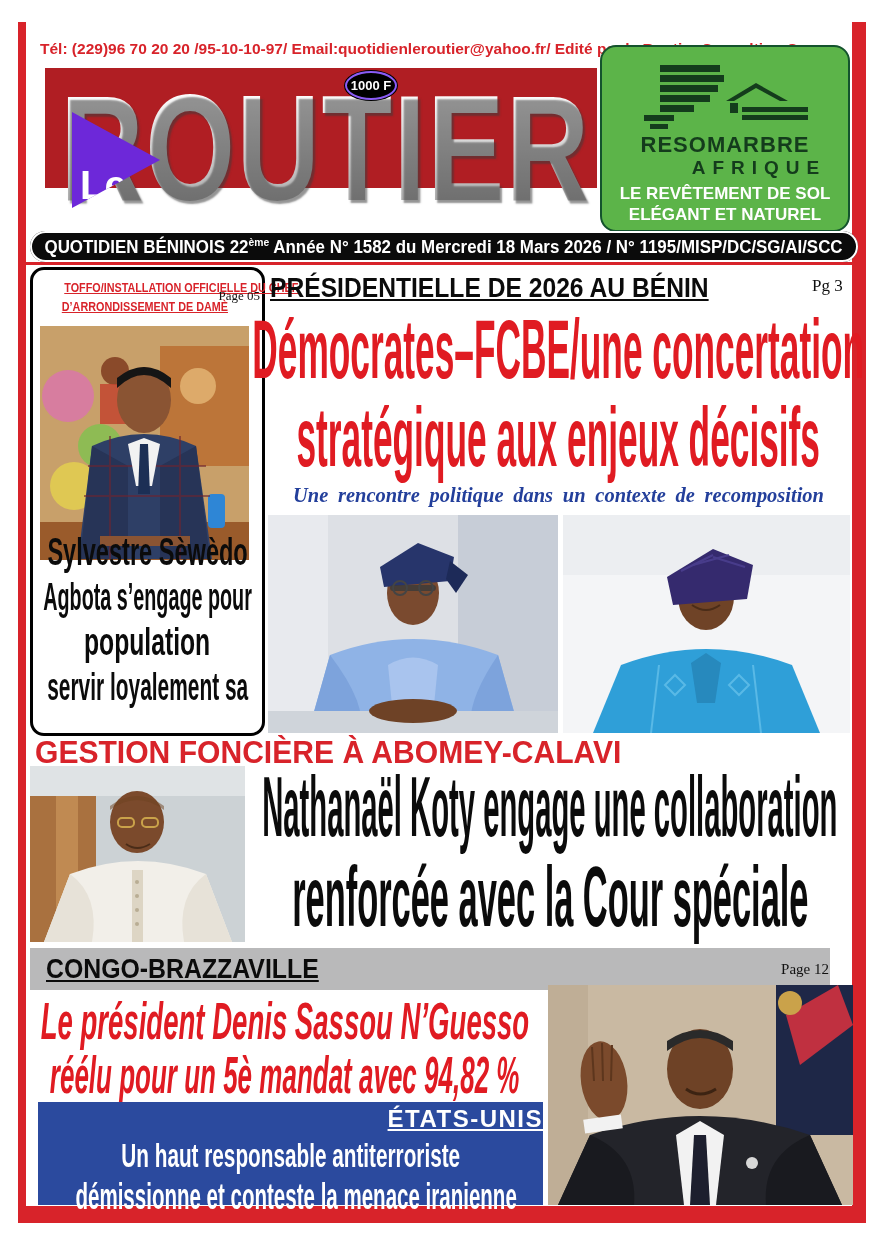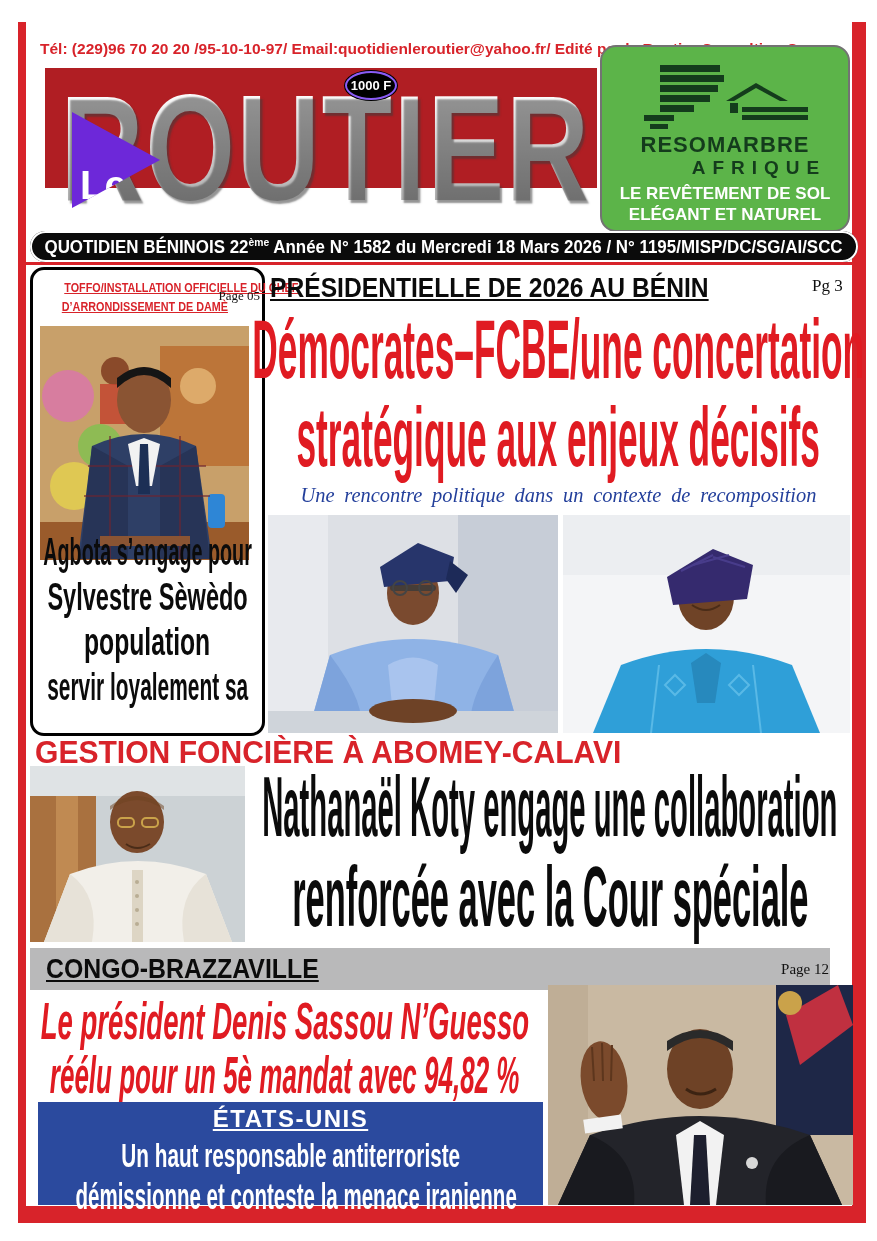--- a/index.html
+++ b/index.html
@@ -28,21 +28,21 @@
     background:#6d28d9;clip-path:polygon(0 0,100% 50%,0 100%);
     display:flex;align-items:flex-end;margin-left:44px;
   }
   .le-tri span{color:#fff;font-weight:bold;font-size:40px;padding-left:8px;}
   .price{
     background:#000;border:2px solid #8b5cf6;border-radius:50%;
     color:#fff;font-weight:bold;font-size:13px;display:flex;align-items:center;justify-content:center;
     box-shadow:0 0 0 1px #000;
   }
   
-  .adbox{background:#5cb449;border:2px solid #737373;border-radius:16px;text-align:center;}
+  .adbox{background:#5cb449;border:2px solid #14532d;border-radius:16px;text-align:center;}
   .adbrand{color:#143c1c;font-weight:bold;font-size:22px;letter-spacing:1px;line-height:24px;}
   .adbrand2{color:#143c1c;font-weight:bold;font-size:19px;letter-spacing:7px;line-height:22px;}
   .adtag{color:#ffffff;font-weight:bold;font-size:17px;line-height:21px;}
   
   .issuebar{
     background:#0b0b0b;border-radius:17px;color:#fff;font-weight:bold;font-size:18px;
     display:flex;align-items:center;justify-content:center;white-space:nowrap;
     box-shadow:0 0 0 2px #fff inset;
   }
   .issuebar .inner{display:inline-block;transform:scaleX(.94);transform-origin:center;}
@@ -50,32 +50,32 @@
   
   .leftcard{border:3px solid #000;border-radius:14px;background:#fff;}
   .kicker-red{color:#d8232a;font-weight:bold;font-size:13.5px;line-height:19px;text-align:center;}
   .kicker-red span{display:inline-block;transform:scaleX(.8);transform-origin:center;text-decoration:underline;white-space:nowrap;}
   .pageref-serif{font-family:"Liberation Serif",serif;color:#111;}
   .left-head{font-weight:bold;color:#0b0b0b;font-size:38px;line-height:45px;}
   
   .lead-kicker{font-weight:bold;color:#0b0b0b;font-size:28px;text-decoration:underline;}
   .red-head{color:#e01b22;font-weight:bold;font-size:84px;line-height:86px;}
   .subhead{
-    font-family:"Liberation Serif",serif;font-style:italic;font-weight:normal;
+    font-family:"Liberation Serif",serif;font-style:italic;font-weight:bold;
     color:#233f9b;font-size:22px;text-align:center;word-spacing:5px;white-space:nowrap;
   }
   .black-head{color:#0b0b0b;font-weight:bold;font-size:86px;line-height:88px;}
   .red-kicker-big{color:#d8232a;font-weight:bold;font-size:31px;text-decoration:underline;}
   
   .grayband{background:#b9b9ba;display:flex;align-items:center;}
   .congo-kicker{font-weight:bold;color:#0b0b0b;font-size:27px;text-decoration:underline;}
   .congo-head{color:#e01b22;font-weight:bold;font-style:italic;font-size:52px;line-height:54px;}
   
   .usbox{background:#2b4a9e;}
-  .us-kicker{color:#fff;font-weight:bold;font-size:24px;letter-spacing:1.5px;text-decoration:underline;text-align:center;}
+  .us-kicker{color:#fff;font-weight:bold;font-size:24px;letter-spacing:1.5px;text-decoration:underline;text-align:right;}
   .us-head1{color:#fff;font-weight:bold;font-size:34px;line-height:44px;}
   .us-head2{color:#fff;font-weight:bold;font-size:36px;line-height:40px;padding-left:12px;}
   .contact{color:#d8232a;font-weight:bold;font-size:15.5px;white-space:nowrap;text-align:center;}
   .photo{display:block;}
 </style>
 </head>
 <body>
 
 <div class="abs redrule" style="left:18px;top:22px;width:8px;height:1201px;"></div>
 <div class="abs redrule" style="left:852px;top:22px;width:14px;height:1201px;"></div>
@@ -146,25 +146,25 @@
       <line x1="70" y1="110" x2="70" y2="233"></line>
         <line x1="140" y1="110" x2="140" y2="233"></line>
     </g>
     <polygon points="88,118 104,112 120,118 112,160 96,160" fill="#f2f2f2"></polygon>
     <polygon points="100,118 108,118 110,168 98,168" fill="#1c2f55"></polygon>
     <ellipse cx="104" cy="74" rx="27" ry="33" fill="#8a5433"></ellipse>
     <path d="M77 62 Q104 36 131 62 L131 52 Q104 30 77 52 Z" fill="#151515"></path>
     <rect x="60" y="210" width="90" height="10" fill="#8a5433"></rect>
   </svg>
   <div class="abs" style="left:3px;top:260px;width:223px;">
+    <div class="left-head fit" style="--sx:.62;">
+        <span>Sylvestre Sèwèdo</span>
+      </div>
     <div class="left-head fit" style="--sx:.52;">
         <span>Agbota s’engage pour</span>
-      </div>
-    <div class="left-head fit" style="--sx:.62;">
-        <span>Sylvestre Sèwèdo</span>
       </div>
     <div class="left-head fit" style="--sx:.65;">
         <span>population</span>
       </div>
     <div class="left-head fit" style="--sx:.55;">
         <span>servir loyalement sa</span>
       </div>
   </div>
 </div>
 

